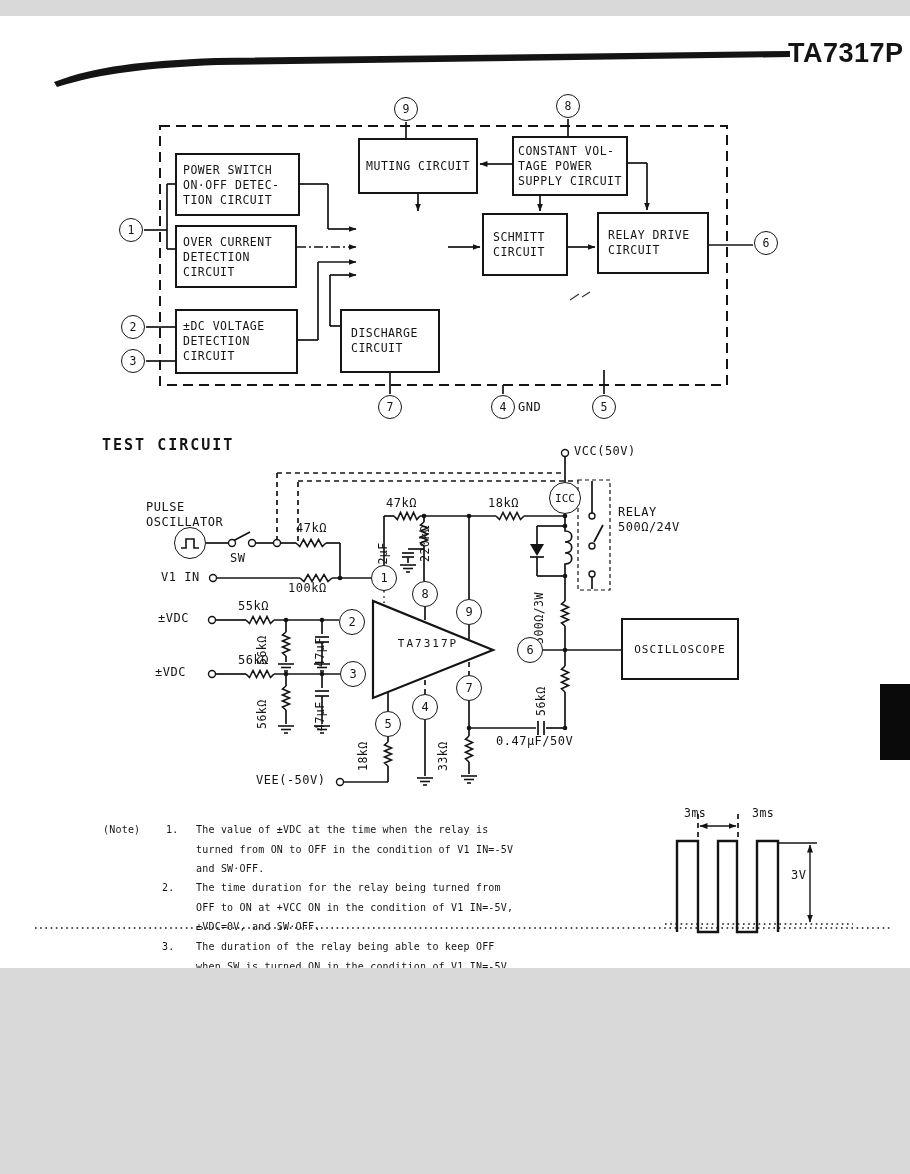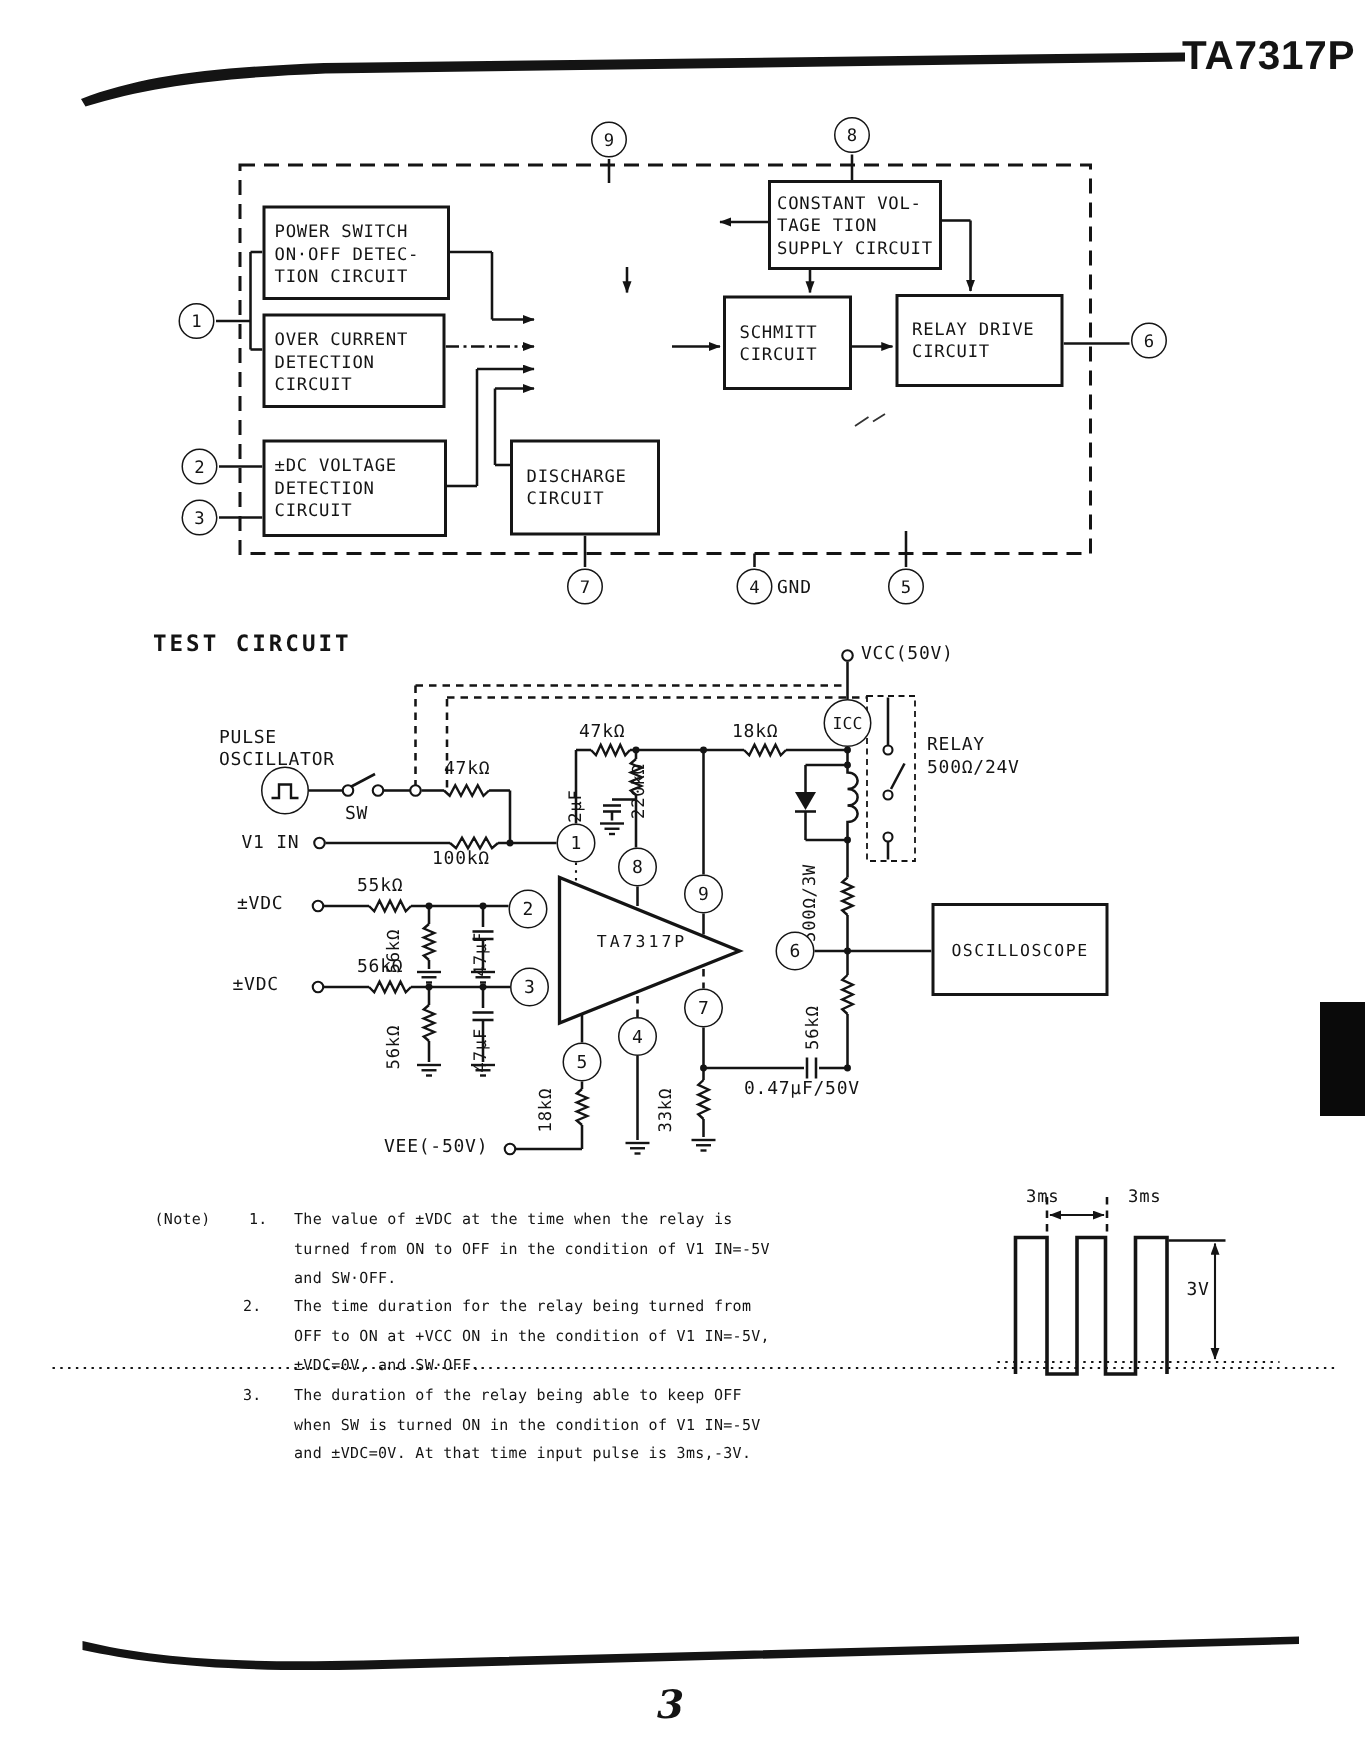--- a/index.html
+++ b/index.html
@@ -1,17 +1,17 @@
 <!DOCTYPE html>
 <html><head>
 <meta charset="utf-8">
 <style>
   html,body{margin:0;padding:0;background:#d9d9d9;}
-  .page{position:relative;width:910px;height:1174px;background:#ffffff;overflow:hidden;
-        font-family:"DejaVu Sans Mono",monospace;color:#141414;}
+  .page{position:relative;width:910px;height:952px;background:#ffffff;overflow:hidden;
+        font-family:"DejaVu Sans Mono",monospace;color:#141414;margin-top:16px;}
   svg#w{position:absolute;left:0;top:0;}
   .title{position:absolute;left:788px;top:22px;font-family:"Liberation Sans",sans-serif;
          font-weight:800;font-size:27px;letter-spacing:0.5px;}
   .box{position:absolute;border:2px solid #151515;background:#fff;white-space:pre-line;
        font-size:11.5px;line-height:15px;letter-spacing:.5px;padding:8px 6px;box-sizing:border-box;}
   .box.c{display:flex;align-items:center;justify-content:center;text-align:center;padding:2px;}
   .box.cl{display:flex;align-items:center;text-align:left;padding:2px 2px 2px 9px;}
   .pin{position:absolute;width:24px;height:24px;border:1.6px solid #151515;border-radius:50%;
        background:#fff;display:flex;align-items:center;justify-content:center;font-size:11.5px;box-sizing:border-box;}
   .pin.s{width:26px;height:26px;font-size:12px;}
@@ -220,24 +220,25 @@
 
   <div class="box" style="left:175px;top:137px;width:125px;height:63px">POWER SWITCH
 ON·OFF DETEC-
 TION CIRCUIT</div>
   <div class="box" style="left:175px;top:209px;width:122px;height:63px">OVER CURRENT
 DETECTION
 CIRCUIT</div>
   <div class="box" style="left:175px;top:293px;width:123px;height:65px">±DC VOLTAGE
 DETECTION
 CIRCUIT</div>
+  <div class="box c" style="left:358px;top:122px;width:120px;height:56px">MUTING CIRCUIT</div>
   <div class="box cl" style="left:340px;top:293px;width:100px;height:64px">DISCHARGE
 CIRCUIT</div>
   <div class="box" style="left:512px;top:120px;width:116px;height:60px;padding:6px 4px">CONSTANT VOL-
-TAGE TION
+TAGE POWER
 SUPPLY CIRCUIT</div>
   <div class="box cl" style="left:482px;top:197px;width:86px;height:63px">SCHMITT
 CIRCUIT</div>
   <div class="box cl" style="left:597px;top:196px;width:112px;height:62px">RELAY DRIVE
 CIRCUIT</div>
 
   <div class="pin" style="left:394px;top:81px">9</div>
   <div class="pin" style="left:556px;top:78px">8</div>
   <div class="pin" style="left:119px;top:202px">1</div>
   <div class="pin" style="left:121px;top:299px">2</div>

